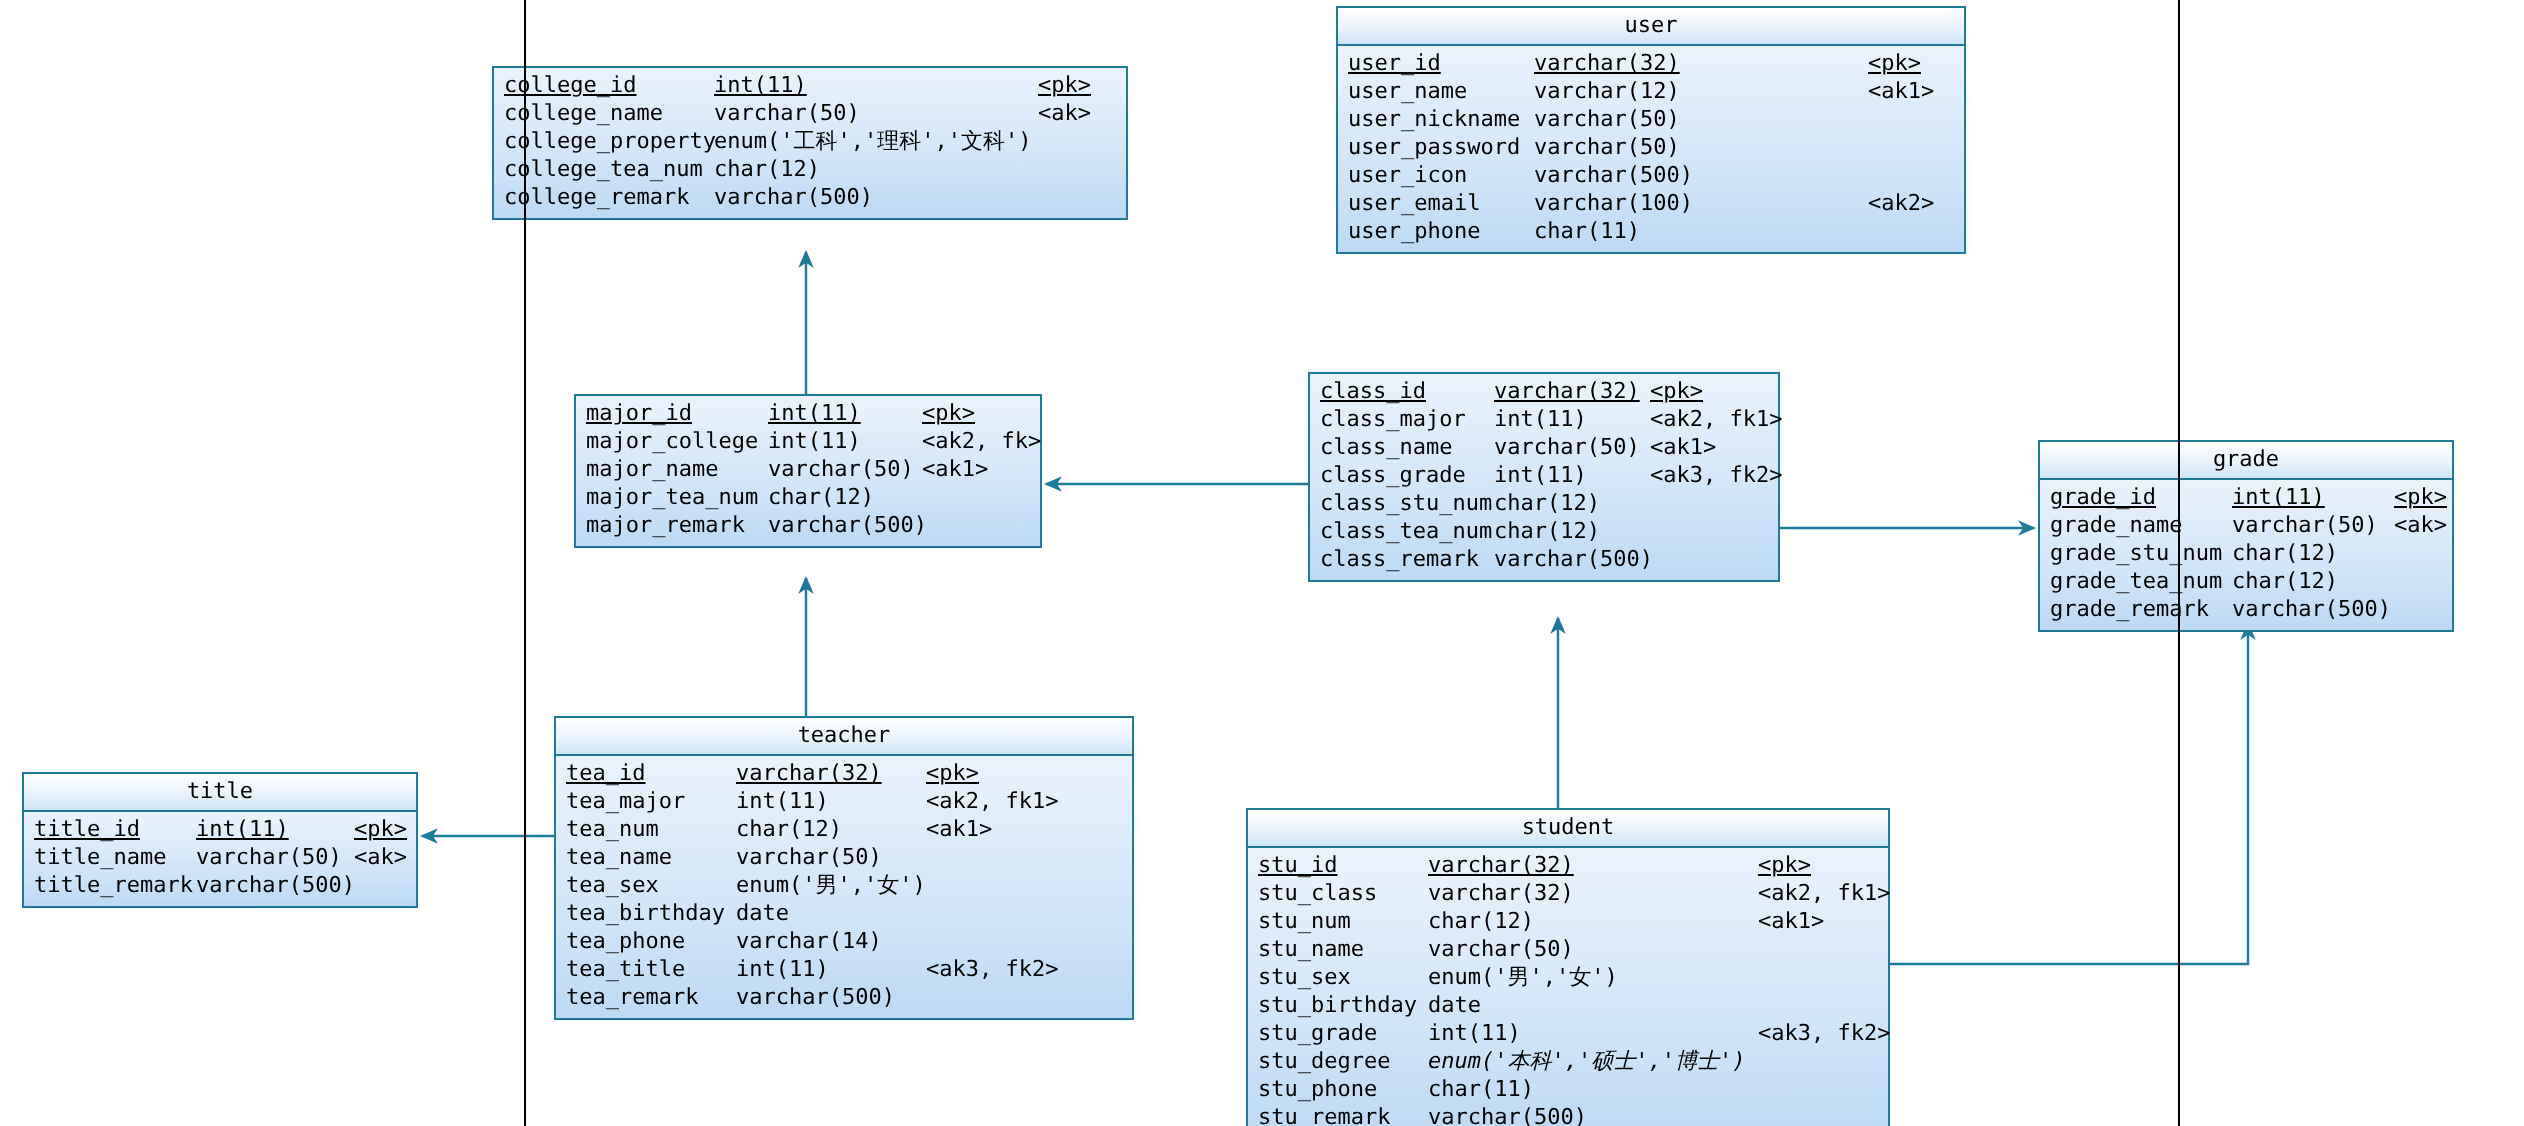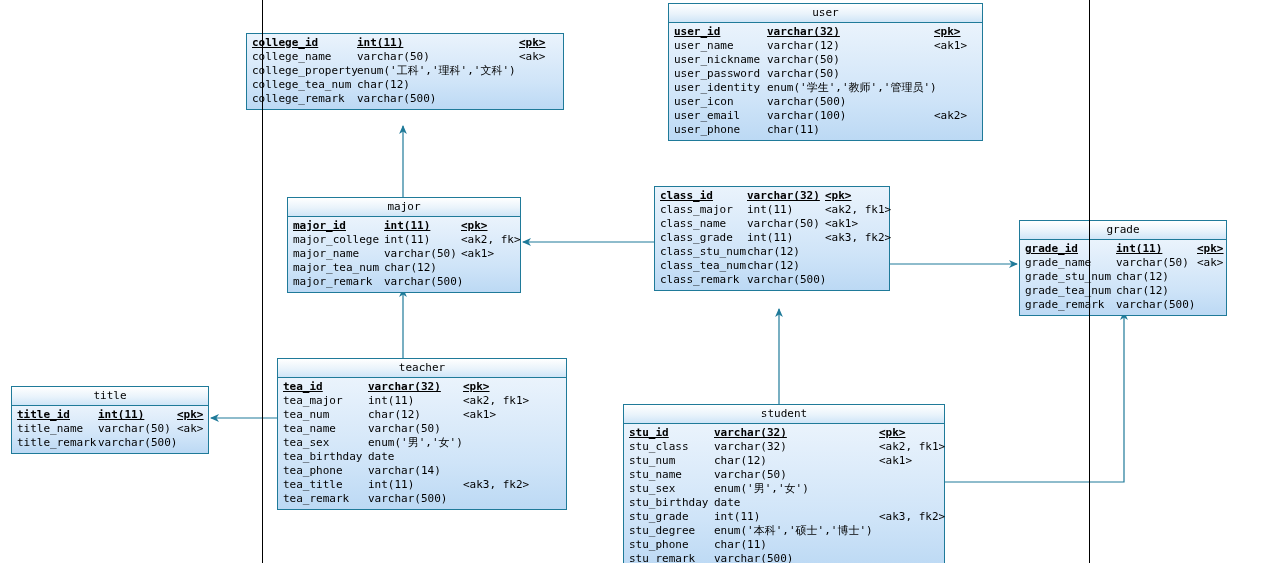--- a/index.html
+++ b/index.html
@@ -56,21 +56,20 @@
     left: 5px;
   }
   .attr-type {
     position: absolute;
   }
   .attr-key {
     position: absolute;
   }
   .pk .attr-name, .pk .attr-type, .pk .attr-key {
     text-decoration: underline;
-    font-weight: bold;
   }
   .divider {
     position: absolute;
     width: 1px;
     background: #000000;
     top: 0;
     height: 563px;
   }
 </style>
 </head>
@@ -135,40 +134,35 @@
           </div>
           <div class="attr-row">
             <span class="attr-name">user_nickname</span>
             <span class="attr-type" style="left: 98px;">varchar(50)</span>
           </div>
           <div class="attr-row">
             <span class="attr-name">user_password</span>
             <span class="attr-type" style="left: 98px;">varchar(50)</span>
           </div>
           <div class="attr-row">
-            <span class="attr-name">user_identity</span>
-            <span class="attr-type" style="left: 98px;">enum('学生','教师','管理员')</span>
-          </div>
-          <div class="attr-row">
             <span class="attr-name">user_icon</span>
             <span class="attr-type" style="left: 98px;">varchar(500)</span>
           </div>
           <div class="attr-row">
             <span class="attr-name">user_email</span>
             <span class="attr-type" style="left: 98px;">varchar(100)</span>
             <span class="attr-key" style="left: 265px; text-align: right;">&lt;ak2&gt;</span>
           </div>
           <div class="attr-row">
             <span class="attr-name">user_phone</span>
             <span class="attr-type" style="left: 98px;">char(11)</span>
           </div>
         </div>
       </div>
       <div class="entity" style="left: 287px; top: 197px; width: 234px;">
-        <div class="entity-header">major</div>
         <div class="entity-body">
           <div class="attr-row pk">
             <span class="attr-name">major_id</span>
             <span class="attr-type" style="left: 96px;">int(11)</span>
             <span class="attr-key" style="left: 173px;">&lt;pk&gt;</span>
           </div>
           <div class="attr-row">
             <span class="attr-name">major_college</span>
             <span class="attr-type" style="left: 96px;">int(11)</span>
             <span class="attr-key" style="left: 173px;">&lt;ak2, fk&gt;</span>
@@ -345,21 +339,21 @@
             <span class="attr-name">stu_birthday</span>
             <span class="attr-type" style="left: 90px;">date</span>
           </div>
           <div class="attr-row">
             <span class="attr-name">stu_grade</span>
             <span class="attr-type" style="left: 90px;">int(11)</span>
             <span class="attr-key" style="left: 255px;">&lt;ak3, fk2&gt;</span>
           </div>
           <div class="attr-row">
             <span class="attr-name">stu_degree</span>
-            <span class="attr-type" style="left: 90px;">enum('本科','硕士','博士')</span>
+            <span class="attr-type" style="left: 90px; font-style: italic;">enum('本科','硕士','博士')</span>
           </div>
           <div class="attr-row">
             <span class="attr-name">stu_phone</span>
             <span class="attr-type" style="left: 90px;">char(11)</span>
           </div>
           <div class="attr-row">
             <span class="attr-name">stu_remark</span>
             <span class="attr-type" style="left: 90px;">varchar(500)</span>
           </div>
         </div>

